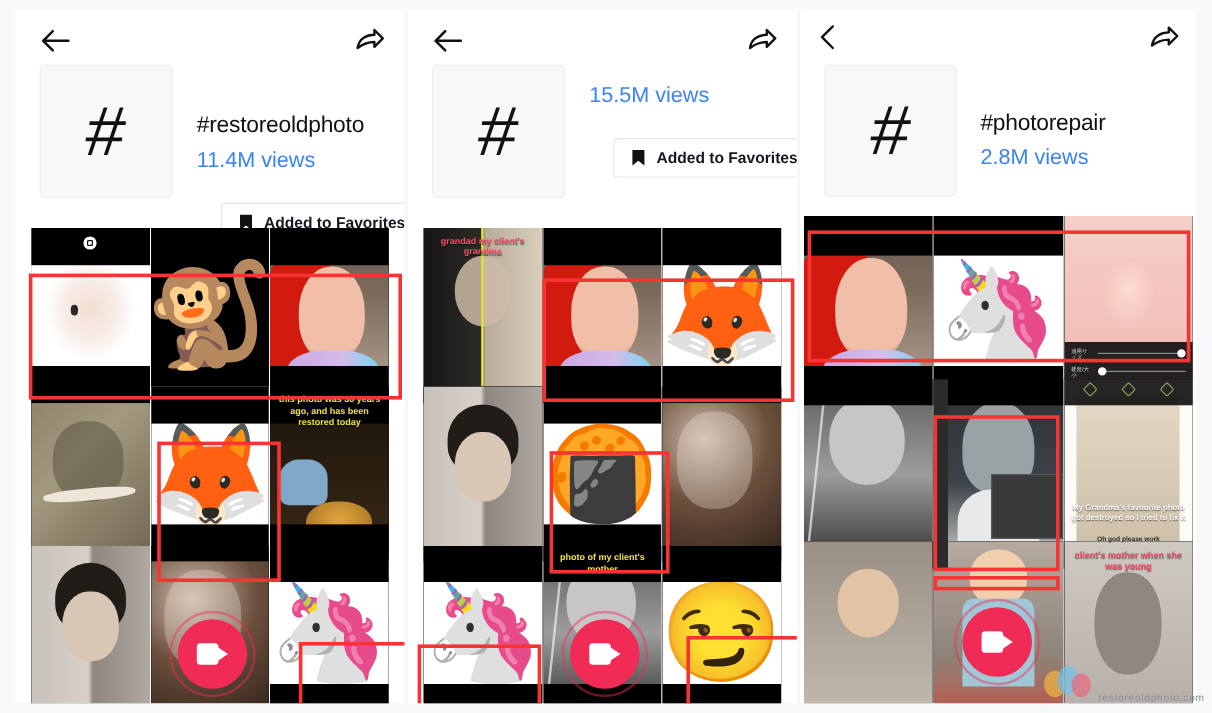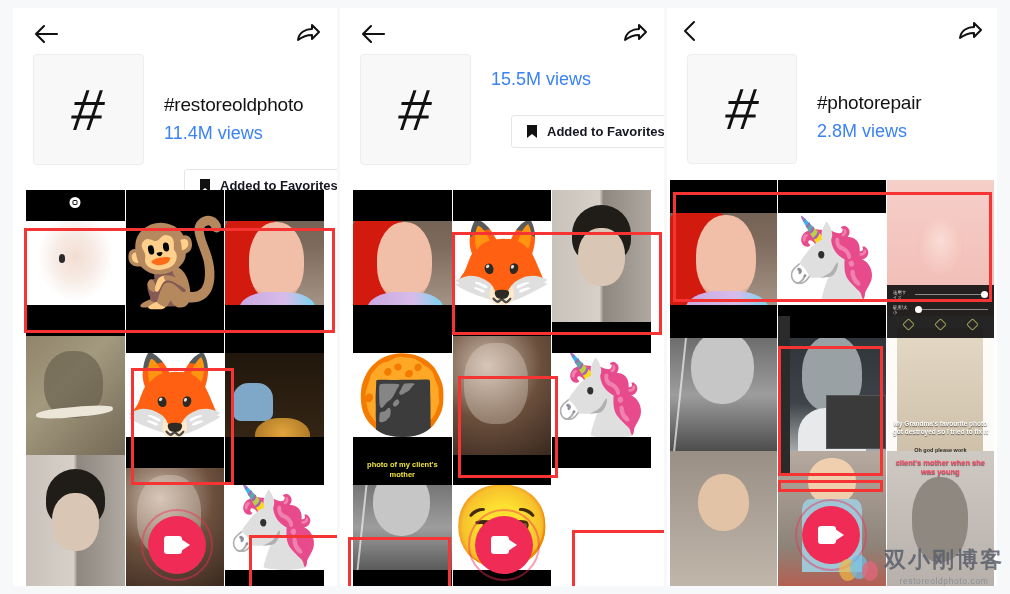--- a/index.html
+++ b/index.html
@@ -299,20 +299,21 @@
         </div>
         <div class="cell bars">
           <div class="media">
             <div class="img ph-fox"></div>
           </div>
         </div>
         <div class="cell bars">
           <div class="media">
             <div class="img ph-market"></div>
           </div>
+          <div class="cap top yellow">this photo was 30 years ago, and has been restored today</div>
         </div>
         <div class="cell">
           <div class="media">
             <div class="img ph-man"></div>
           </div>
         </div>
         <div class="cell">
           <div class="media">
             <div class="img ph-damaged"></div>
           </div>
@@ -358,20 +359,26 @@
           <div class="fav-btn">
             <svg class="bk" viewBox="0 0 12 15">
                 <path d="M1 1h10v13l-5-4-5 4z" fill="#111"></path>
               </svg>
             <span class="lbl">Added to Favorites</span>
           </div>
         </div>
       </div>
     </div>
     <div class="grid">
+        <div class="cell">
+          <div class="media">
+            <div class="img ph-oldwoman"></div>
+          </div>
+          <div class="cap top">grandad my client's grandma</div>
+        </div>
         <div class="cell bars">
           <div class="media">
             <div class="img ph-lady">
               <div class="lady-dress"></div>
             </div>
           </div>
         </div>
         <div class="cell bars">
           <div class="media">
             <div class="img ph-fox"></div>
@@ -530,17 +537,16 @@
       <div class="anno" style="left: 111px; top: 338px; width: 105px; height: 130px;"></div>
       <div class="anno" style="left: 111px; top: 472px; width: 105px; height: 12px;"></div>
     </div>
 
   <div class="watermark">
     <svg class="wm-flower" viewBox="0 0 42 34">
       <ellipse cx="10" cy="20" rx="9" ry="11" fill="#f4b942" opacity=".8"></ellipse>
       <ellipse cx="21" cy="17" rx="9" ry="12" fill="#6fc0e8" opacity=".8"></ellipse>
       <ellipse cx="32" cy="21" rx="8" ry="10" fill="#e8667f" opacity=".8"></ellipse>
     </svg>
-    <div class="wm-main">双小刚博客</div>
     <div class="wm-sub">restoreoldphoto.com</div>
   </div>
 
 </div>
 
 </body></html>

